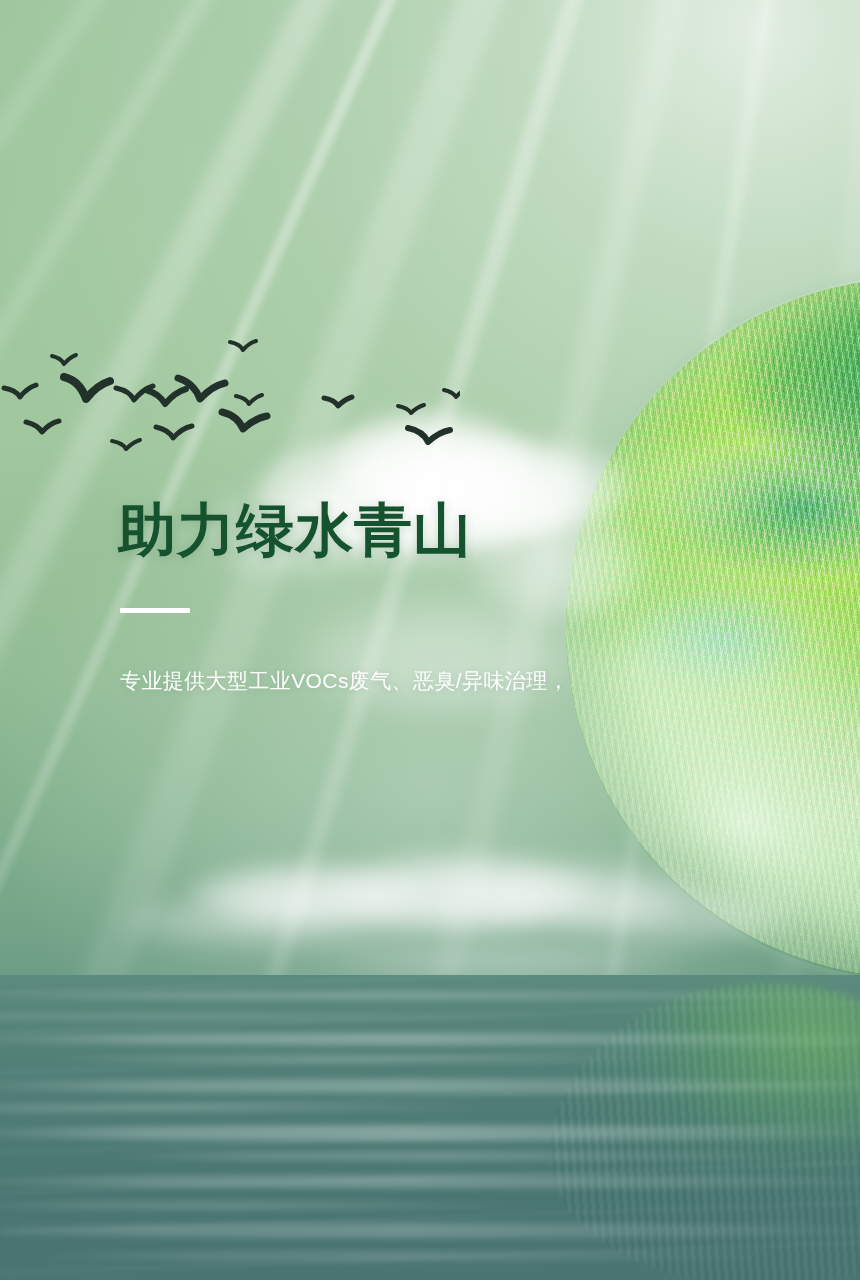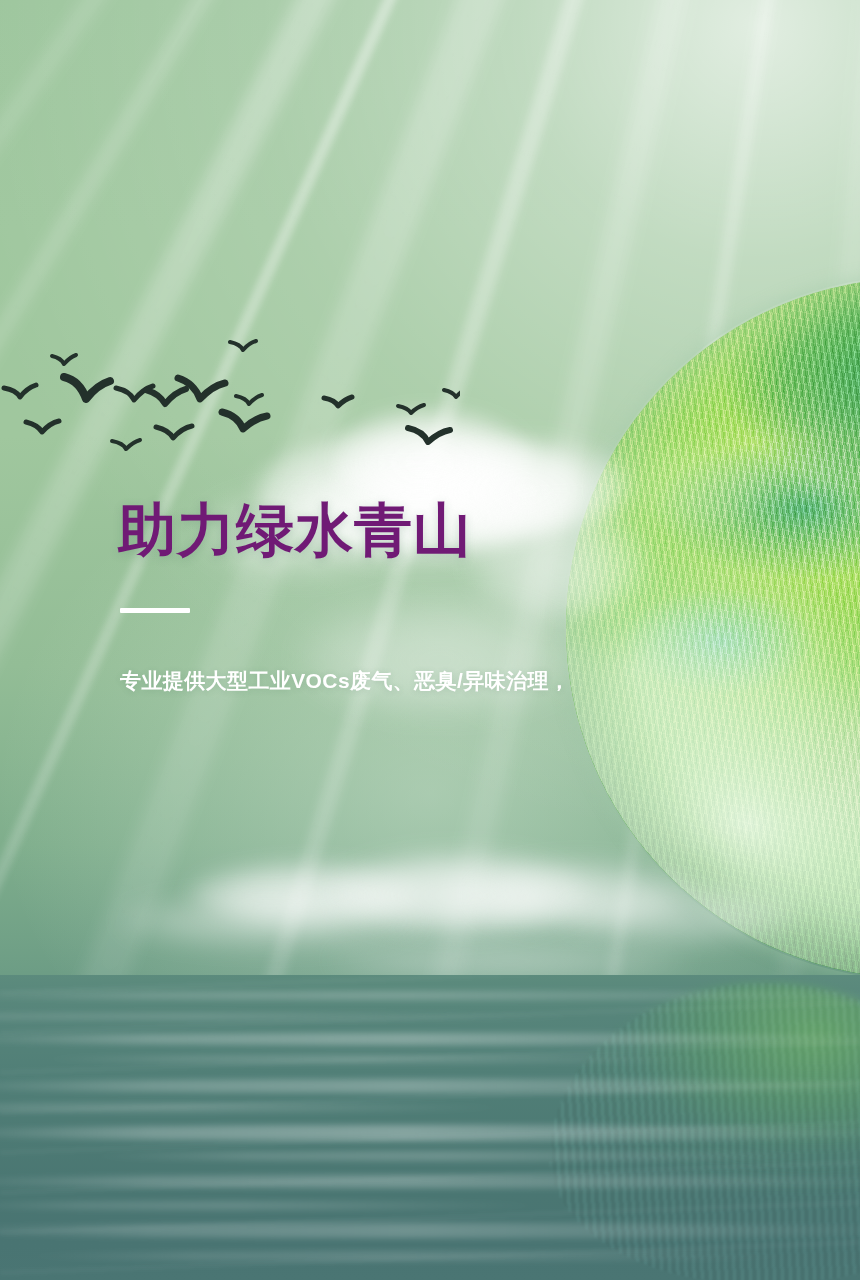--- a/index.html
+++ b/index.html
@@ -304,41 +304,41 @@
     left: 118px;
     top: 488px;
     width: 560px;
     z-index: 6;
   }
   .headline {
     margin: 0;
     font-size: 58px;
     line-height: 1.45;
     font-weight: 700;
-    color: #701a75;
+    color: #14532d;
     letter-spacing: 1px;
     white-space: nowrap;
     text-shadow: 0 2px 10px rgba(60,110,80,0.22);
   }
   .headline .line { display: block; }
 
   .divider {
     width: 70px;
     height: 5px;
     background: #ffffff;
     margin: 36px 0 0 2px;
     border-radius: 1px;
   }
 
   .subcopy {
     margin: 48px 0 0 2px;
     font-size: 21px;
     line-height: 40px;
     color: #ffffff;
-    font-weight: 700;
+    font-weight: 400;
     letter-spacing: 0.4px;
     white-space: nowrap;
     text-shadow: 0 1px 6px rgba(60,110,80,0.20);
   }
   .subcopy .line { display: block; }
 </style>
 </head>
 <body>
 
 <div class="poster">

